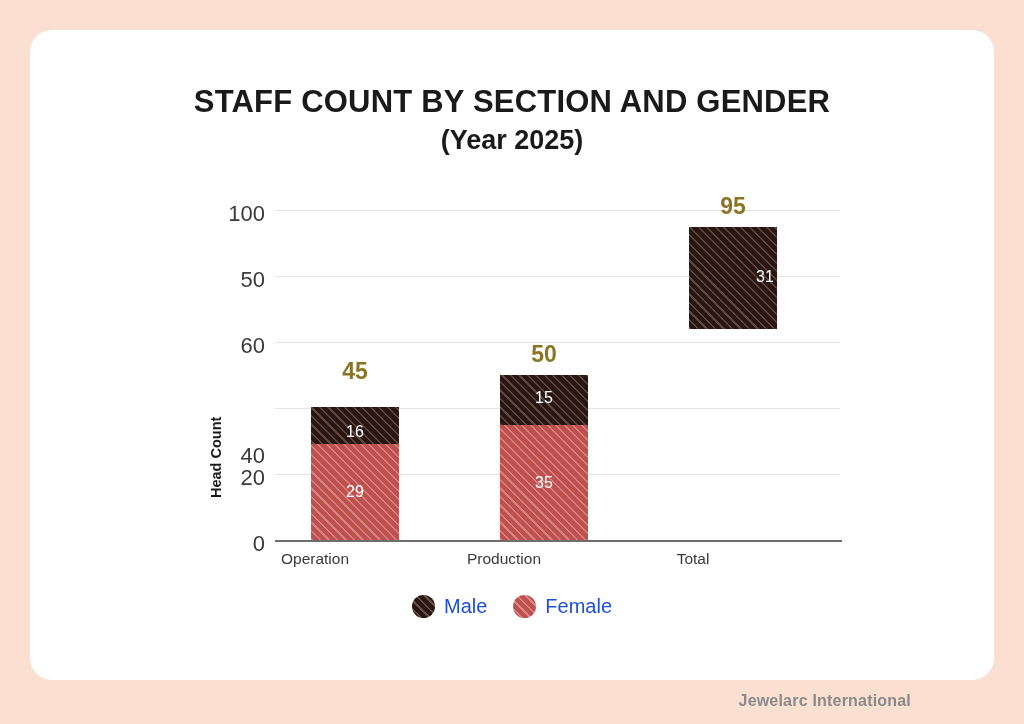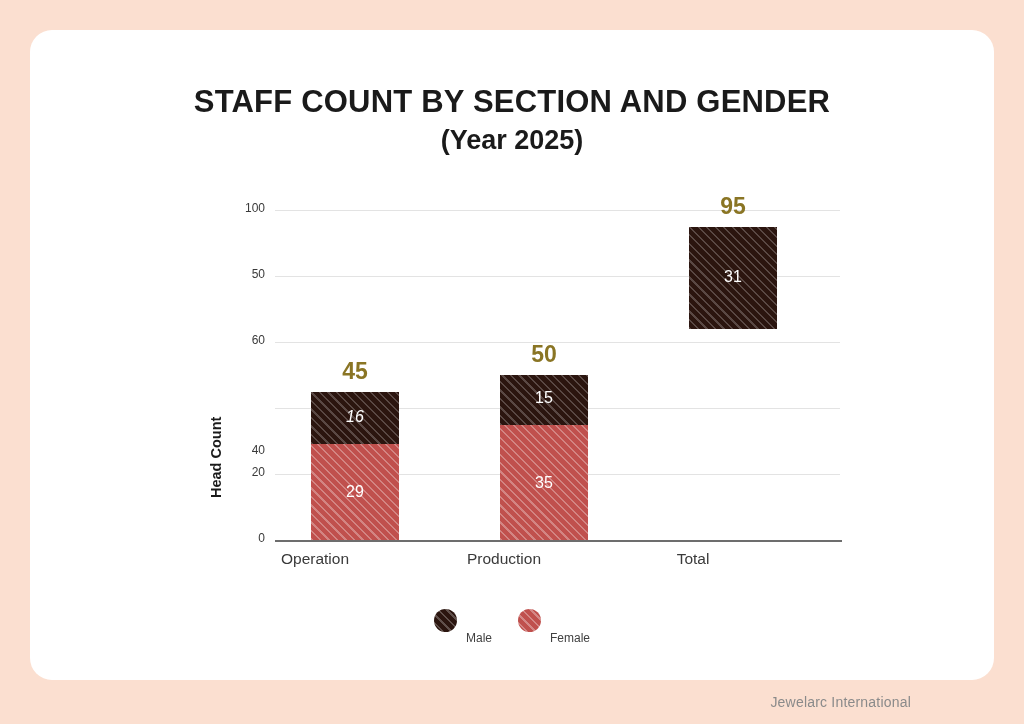--- a/index.html
+++ b/index.html
@@ -66,21 +66,21 @@
     font-size: 14.5px;
     font-weight: bold;
     color: #1a1a1a;
     white-space: nowrap;
   }
   .ytick {
     position: absolute;
     right: 0;
     width: 50px;
     text-align: right;
-    font-size: 12px;
+    font-size: 22px;
     color: #3a3a3a;
     transform: translateY(-9px);
   }
   .yticks {
     position: absolute;
     left: 185px;
     top: 0;
     width: 50px;
     height: 330px;
   }
@@ -203,30 +203,29 @@
     background-color: #c0504d;
     background-image: repeating-linear-gradient(
       45deg,
       rgba(255,255,255,0.32) 0px,
       rgba(255,255,255,0.32) 1.5px,
       rgba(0,0,0,0) 1.5px,
       rgba(0,0,0,0) 6px
     );
   }
   .legend-label {
-    font-size: 12px;
-    color: #404040;
-    margin-top: 36px;
+    font-size: 20px;
+    color: #1d4ed8;
   }
   .footer {
     position: absolute;
     right: 42px;
     bottom: 14px;
-    font-size: 14px;
-    font-weight: normal;
+    font-size: 16px;
+    font-weight: bold;
     color: #8a8a8a;
     letter-spacing: 0.2px;
   }
 </style>
 </head>
 <body>
 
 <div class="page">
   <div class="card">
 
@@ -255,42 +254,42 @@
         <div class="gridline" style="top:198px;"></div>
         <div class="gridline" style="top:264px;"></div>
       </div>
 
       <div class="axis-x"></div>
 
       <div class="bars">
 
         <div class="bar-group" style="left:36px; height:148.5px;">
           <div class="total-label" style="top:-34px;">45</div>
-          <div class="seg seg-male" style="top:0px; height:52.8px;font-style:italic;">
+          <div class="seg seg-male" style="top:15px; height:52.8px;">
             <div class="seg-label" style="top:16px;">16</div>
           </div>
           <div class="seg seg-female" style="top:52.8px; height:95.7px;">
             <div class="seg-label" style="top:39px;">29</div>
           </div>
         </div>
 
         <div class="bar-group" style="left:225px; height:165px;">
           <div class="total-label" style="top:-34px;">50</div>
           <div class="seg seg-male" style="top:0px; height:49.5px;">
             <div class="seg-label" style="top:14px;">15</div>
           </div>
           <div class="seg seg-female" style="top:49.5px; height:115.5px;padding-left:18px;">
             <div class="seg-label" style="top:49px;">35</div>
           </div>
         </div>
 
         <div class="bar-group" style="left:414px; height:313.5px;">
           <div class="total-label" style="top:-34px;">95</div>
           <div class="seg seg-male" style="top:0px; height:102.3px;">
-            <div class="seg-label" style="top:41px;">31</div>
+            <div class="seg-label" style="top:41px;padding-left:32px;">31</div>
           </div>
         </div>
 
       </div>
 
       <div class="xtick" style="left:205px;">Operation</div>
       <div class="xtick" style="left:394px;">Production</div>
       <div class="xtick" style="left:583px;">Total</div>
 
       <div class="legend">

